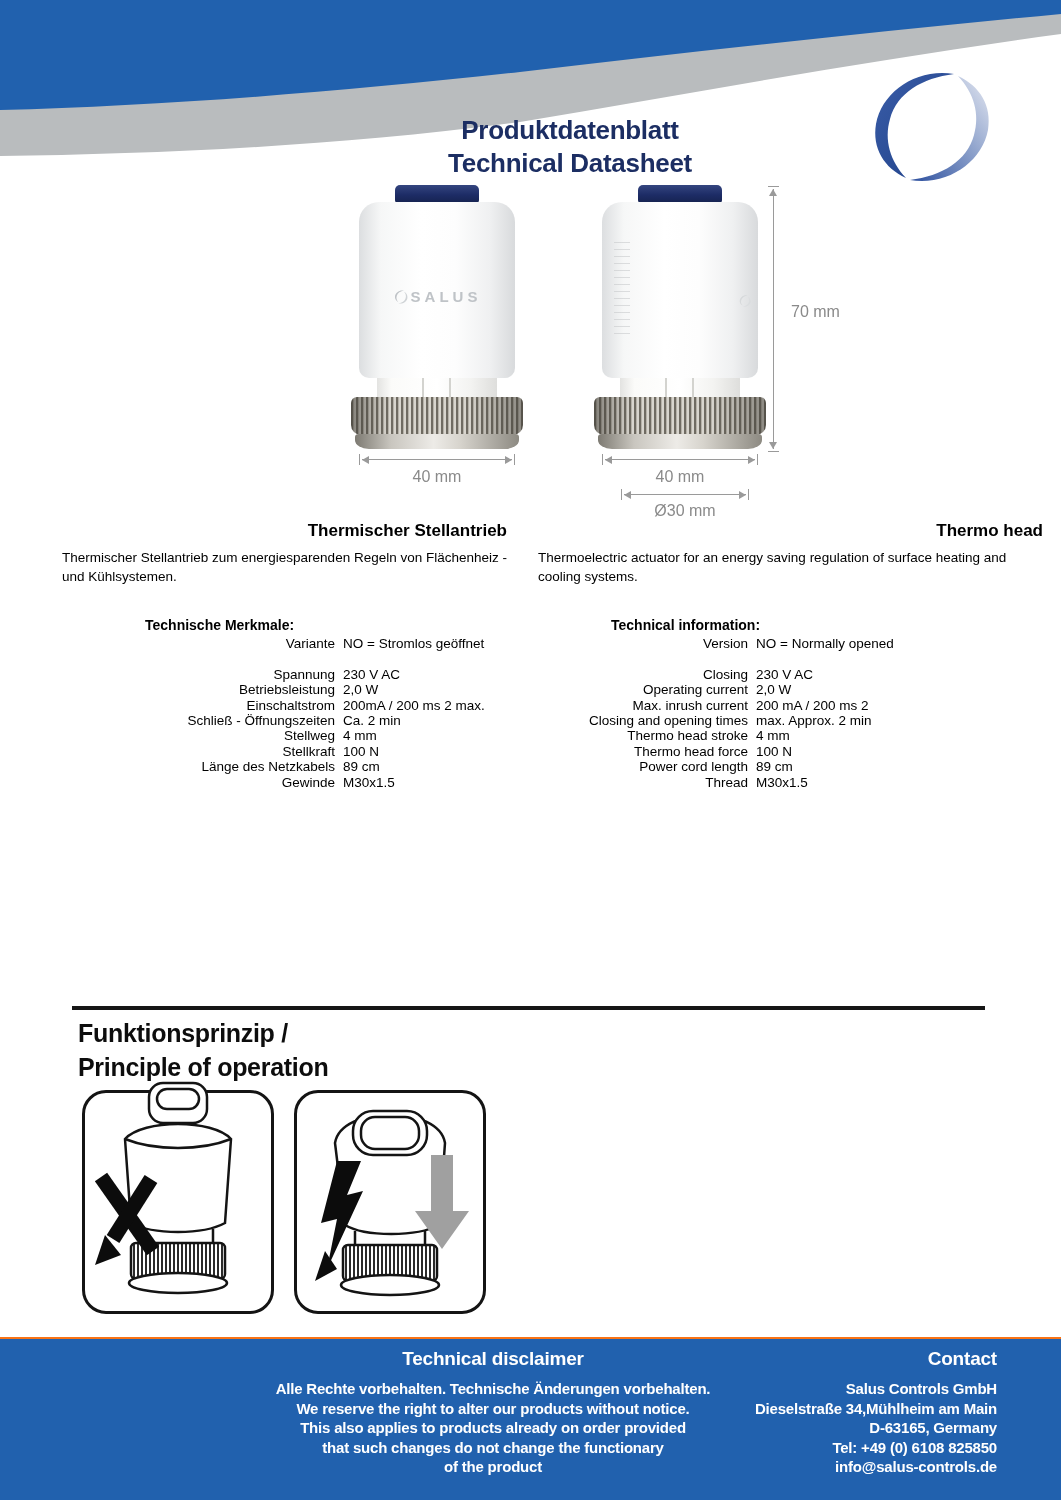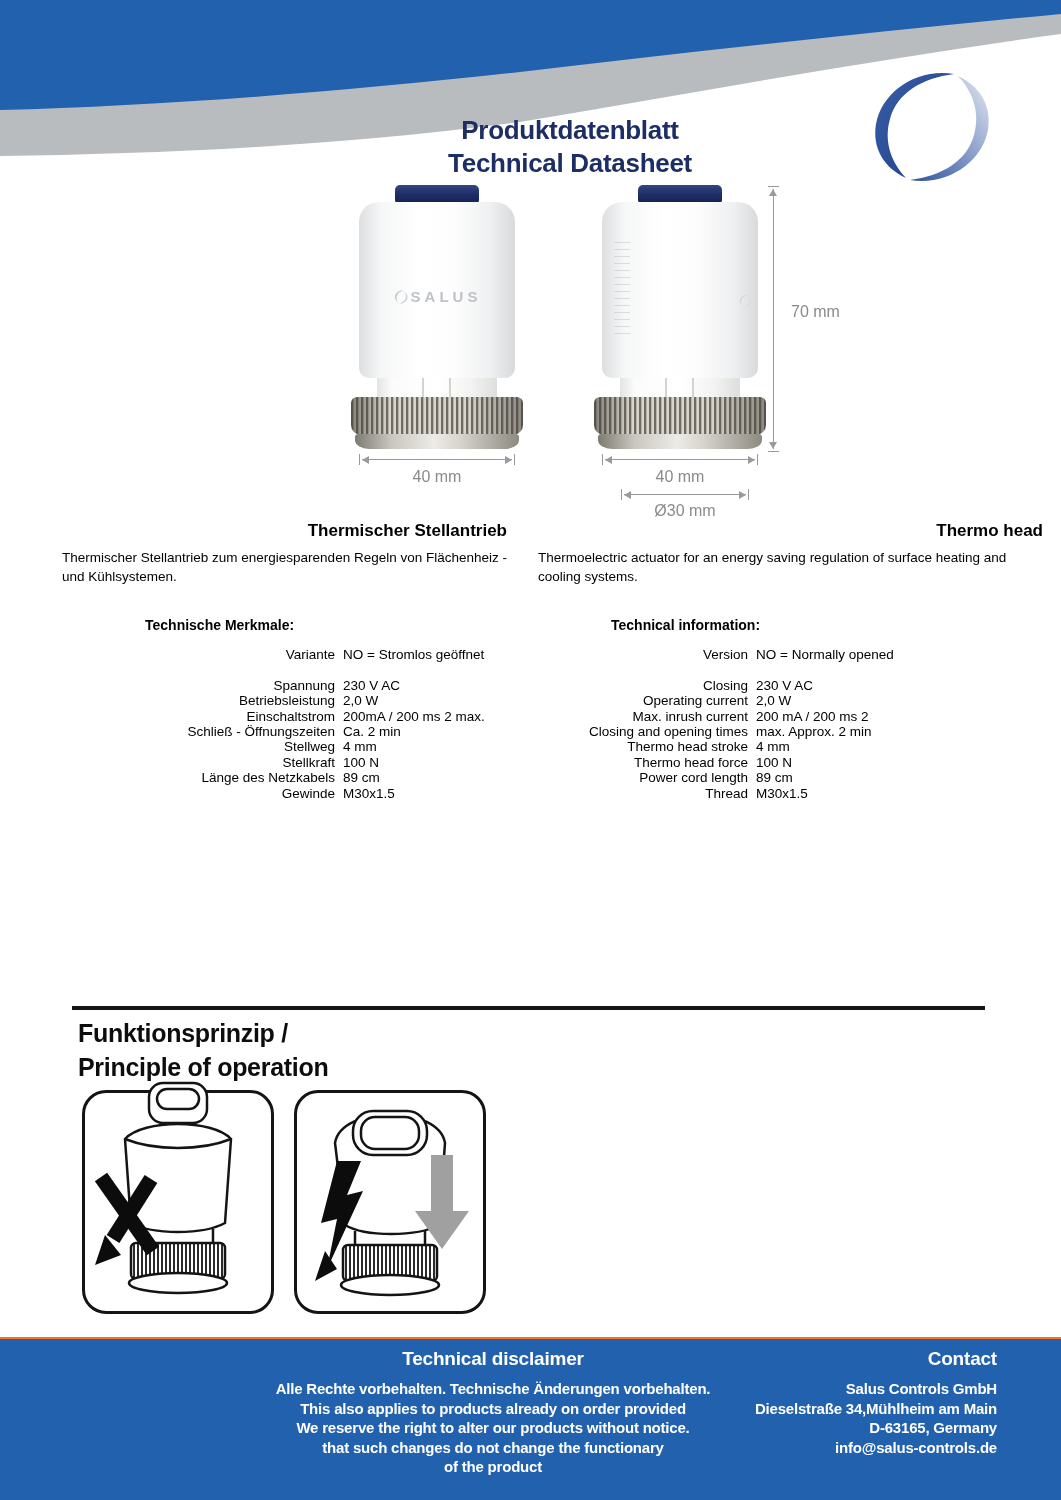--- a/index.html
+++ b/index.html
@@ -59,21 +59,21 @@
   .desc { position:absolute; top:521px; color:#000; }
   .desc h3 { font-size:17px; font-weight:bold; margin-bottom:8px;text-align:right; }
   .desc p  { font-size:13.5px; line-height:18.5px; }
   .desc-de { left:62px;  width:445px; }
   .desc-en { left:538px; width:505px; }
 
   
   .specs { position:absolute; top:617px; font-size:13.5px; color:#000; }
   .specs-de { left:100px; }
   .specs-en { left:565px; }
-  .specs h4 { font-size:14px; font-weight:bold; margin-bottom:14px; }
+  .specs h4 { font-size:14px; font-weight:bold; margin-bottom:3px; }
   .specs-de h4 { margin-left:45px; }
   .specs-en h4 { margin-left:46px; }
   .spec-row { display:flex; min-height:15.4px; line-height:15.4px; }
   .spec-label { display:inline-block; text-align:right; flex:none; }
   .specs-de .spec-label { width:235px; }
   .specs-en .spec-label { width:183px; }
   .spec-value { margin-left:8px; white-space:nowrap; }
 
   
   .divider { position:absolute; left:72px; top:1006px; width:913px; height:4px; background:#161616; }
@@ -325,30 +325,31 @@
       <polygon points="18,204 40,192 28,174" fill="#0c0c0c"></polygon>
       <path d="M134,78 h22 v56 h16 l-27,38 -27,-38 h16 z" fill="#a0a0a0"></path>
     </svg>
   </div>
 
   <div class="footer">
     <div class="disclaimer">
       <div class="ftr-head">Technical disclaimer</div>
       <div>
           <div class="ftr-line">Alle Rechte vorbehalten. Technische Änderungen vorbehalten.</div>
+          <div class="ftr-line">We reserve the right to alter our products without notice.</div>
           <div class="ftr-line">This also applies to products already on order  provided</div>
-          <div class="ftr-line">We reserve the right to alter our products without notice.</div>
           <div class="ftr-line">that such changes do not change the functionary</div>
           <div class="ftr-line">of the product</div>
         </div>
     </div>
     <div class="contact">
       <div class="ftr-head">Contact</div>
       <div>
           <div class="ftr-line">Salus Controls GmbH</div>
           <div class="ftr-line">Dieselstraße 34,Mühlheim am Main</div>
           <div class="ftr-line">D-63165, Germany</div>
+          <div class="ftr-line">Tel: +49 (0) 6108 825850</div>
           <div class="ftr-line">info@salus-controls.de</div>
         </div>
     </div>
   </div>
 
 </div>
 
 </body></html>

